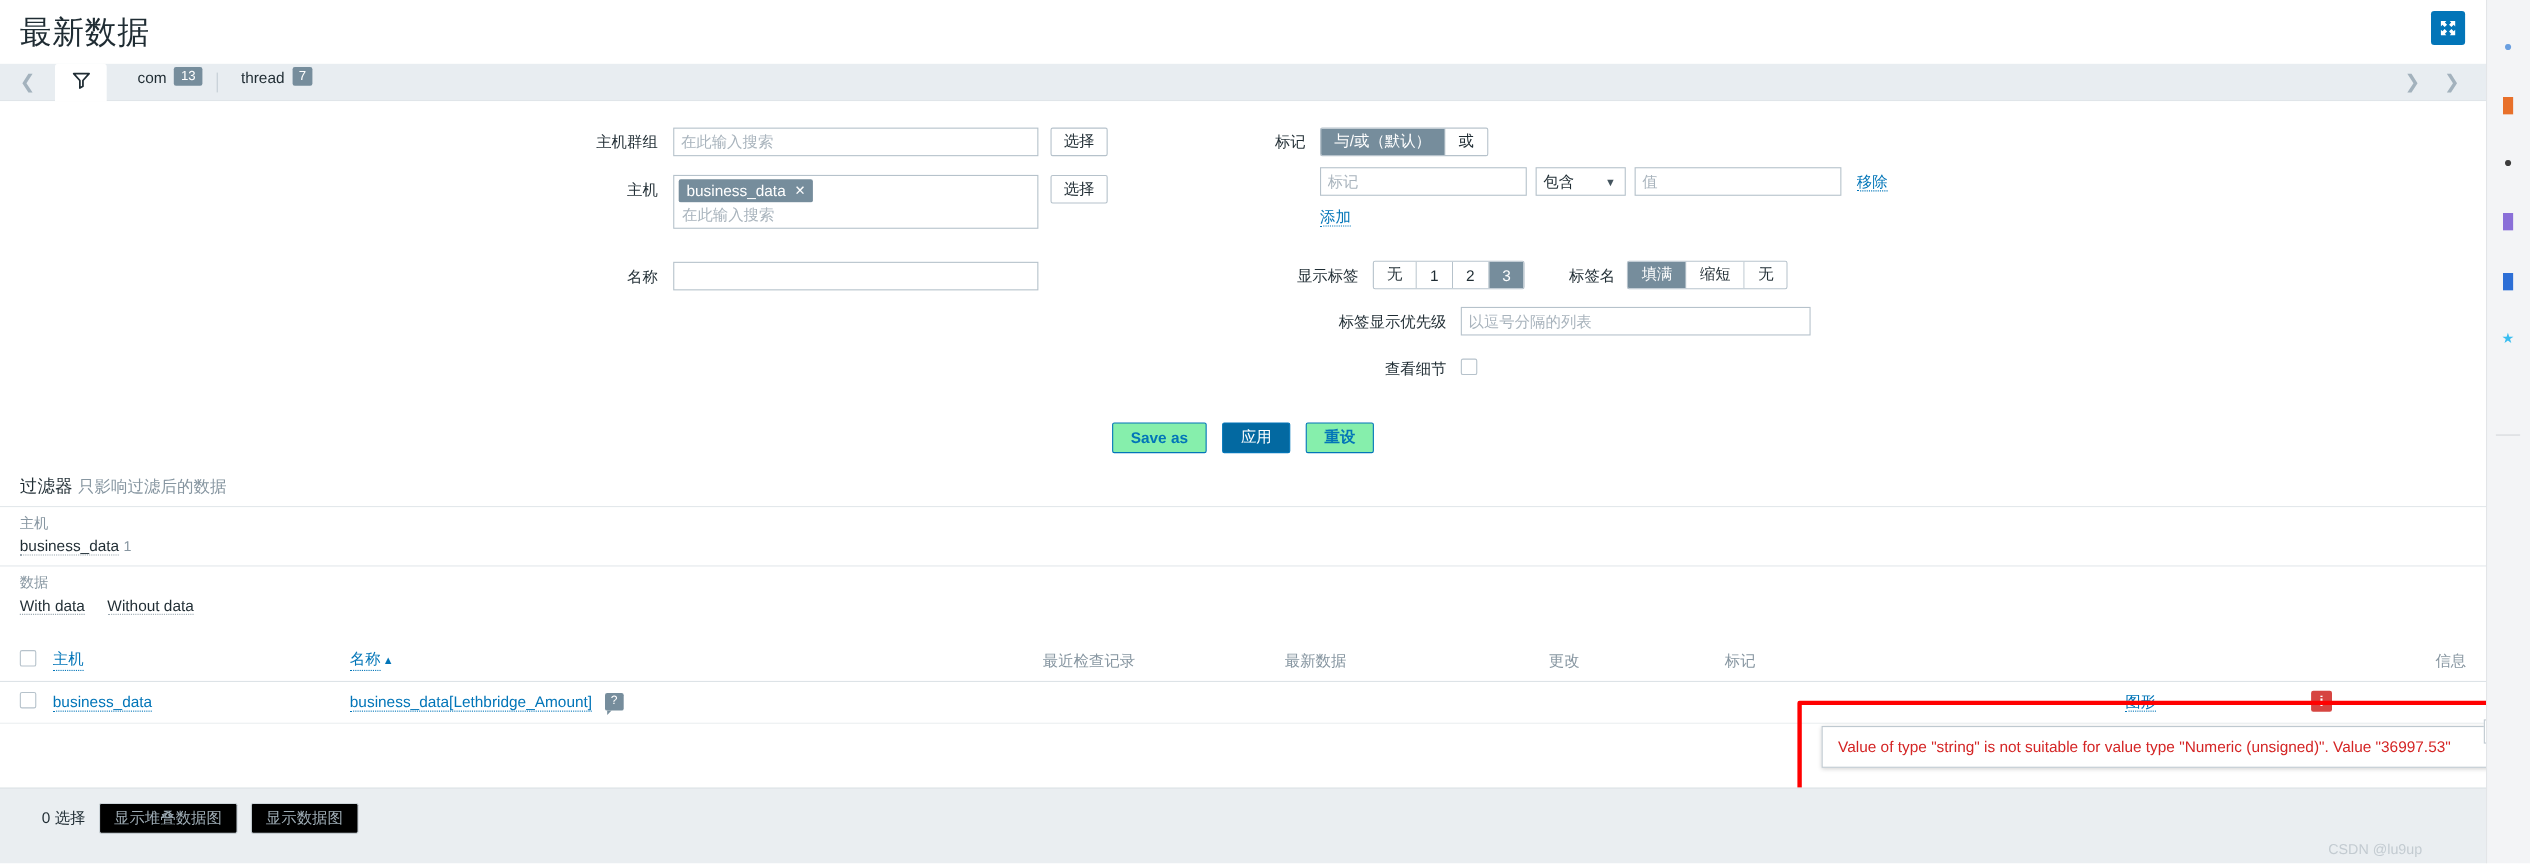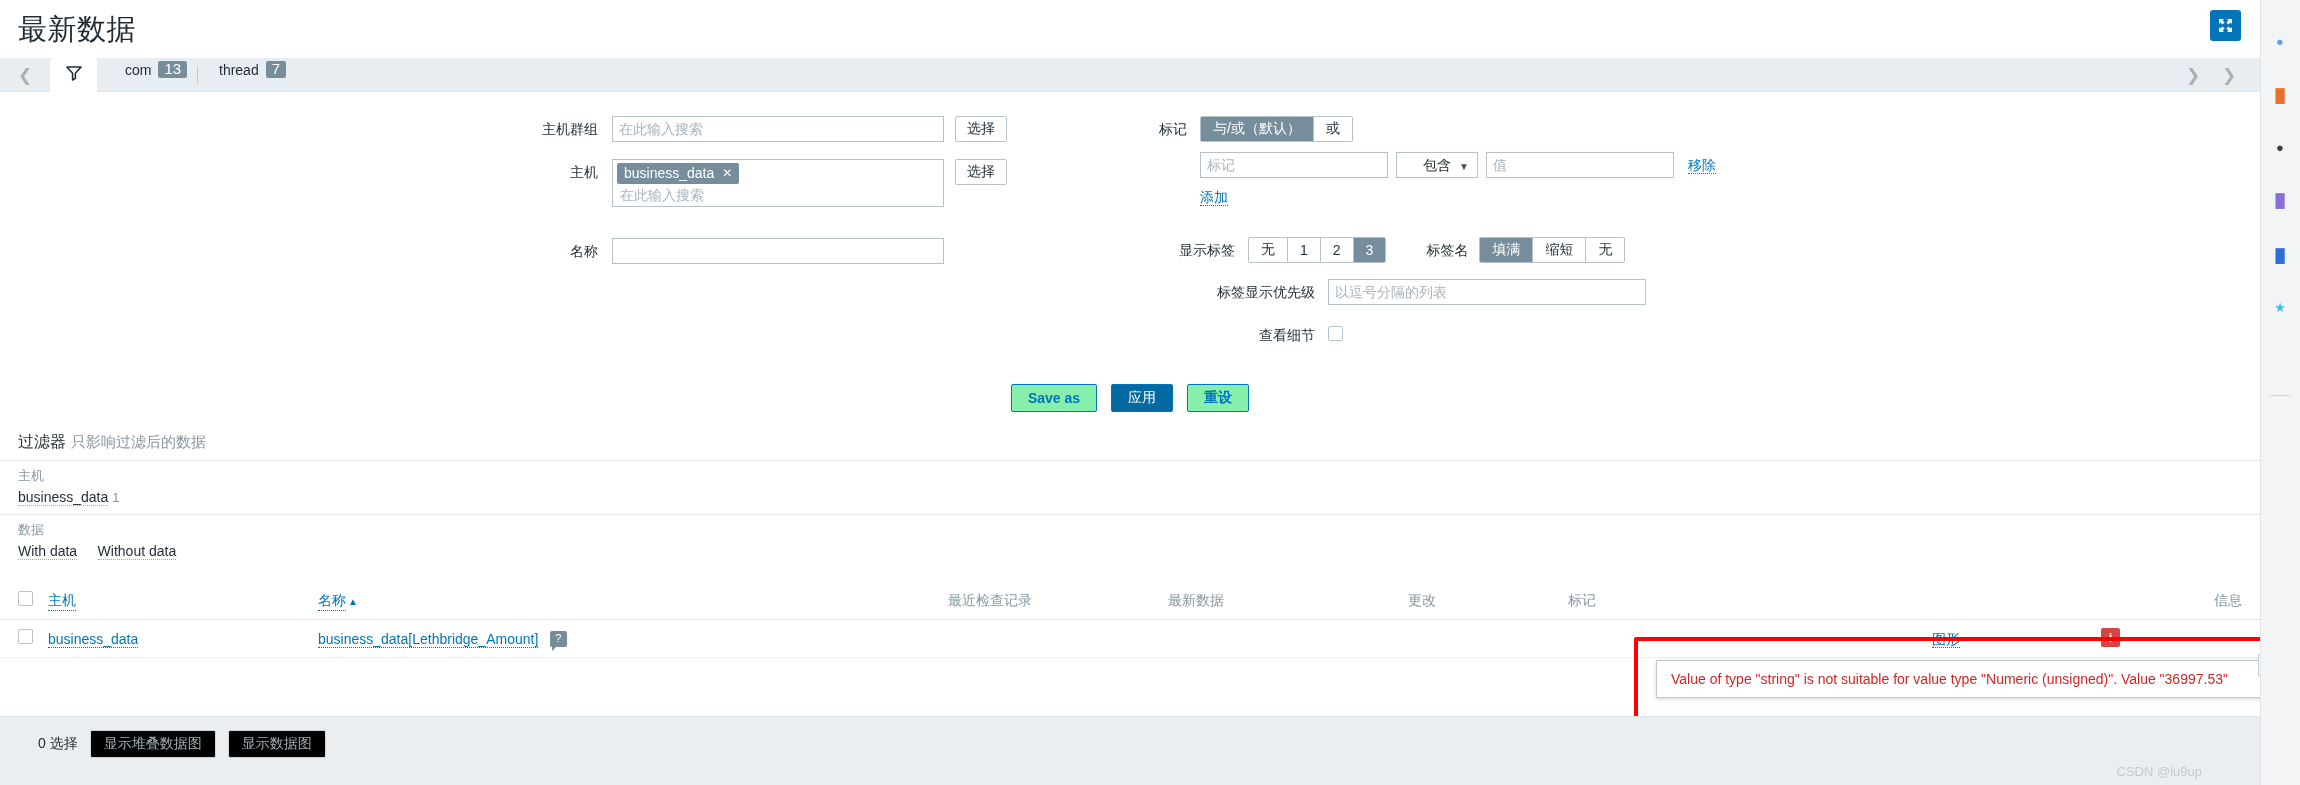--- a/index.html
+++ b/index.html
@@ -83,21 +83,21 @@
     display: flex; align-items: flex-end; gap: 7px;
     padding: 15px 14px; cursor: pointer;
     font-size: 14px; color: #1f2c33;
   }
   .tab-sep {
     position: absolute; top: 8px; width: 1px; height: 18px;
     background: #c3ccd4;
   }
   .tab-count {
     background: #768d9c; color: #fff;
-    border-radius: 2px; font-size: 15px;
+    border-radius: 2px; font-size: 12px;
     padding: 1px 6px 2px 6px; line-height: 14px;
   }
 
   
   .filter-form {
     position: absolute; top: 92px; left: 0;
     width: 2260px; height: 296px;
     background: #ffffff;
   }
   .frow { position: absolute; display: flex; align-items: flex-start; }
@@ -147,21 +147,20 @@
   .seg > div:last-child { border-right: none; }
   .seg > div.on { background: #768d9c; color: #fff; }
 
   .sel-wrap { position: relative; display: inline-block; }
   .fselect {
     border: 1px solid #b6c2cb; background: #fff;
     height: 26px; width: 82px; font-size: 14px; color: #1f2c33;
     padding: 0 6px; -webkit-appearance: none; appearance: none;
     outline: none; cursor: pointer;
     font-family: "Liberation Sans", sans-serif;
-    text-align: center;
   }
   .sel-arrow {
     position: absolute; right: 9px; top: 9px;
     pointer-events: none; color: #44545e; font-size: 10px;
   }
   .lnk {
     color: #0275b8; font-size: 14px; cursor: pointer;
     border-bottom: 1px dotted #0275b8; text-decoration: none;
     line-height: 16px;
     text-align: right;

